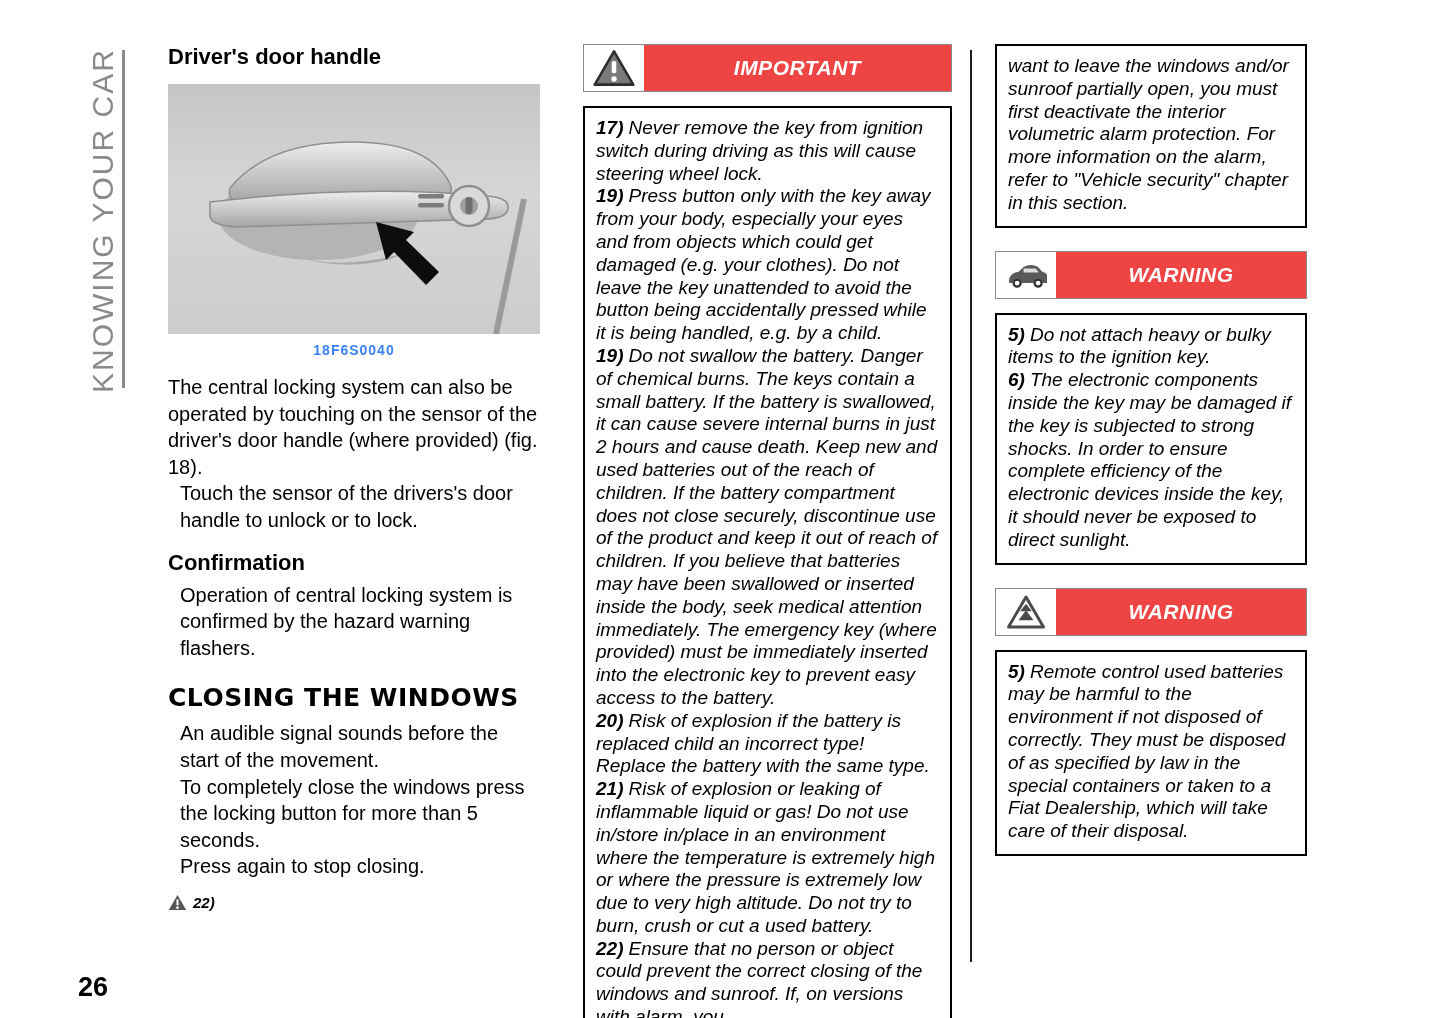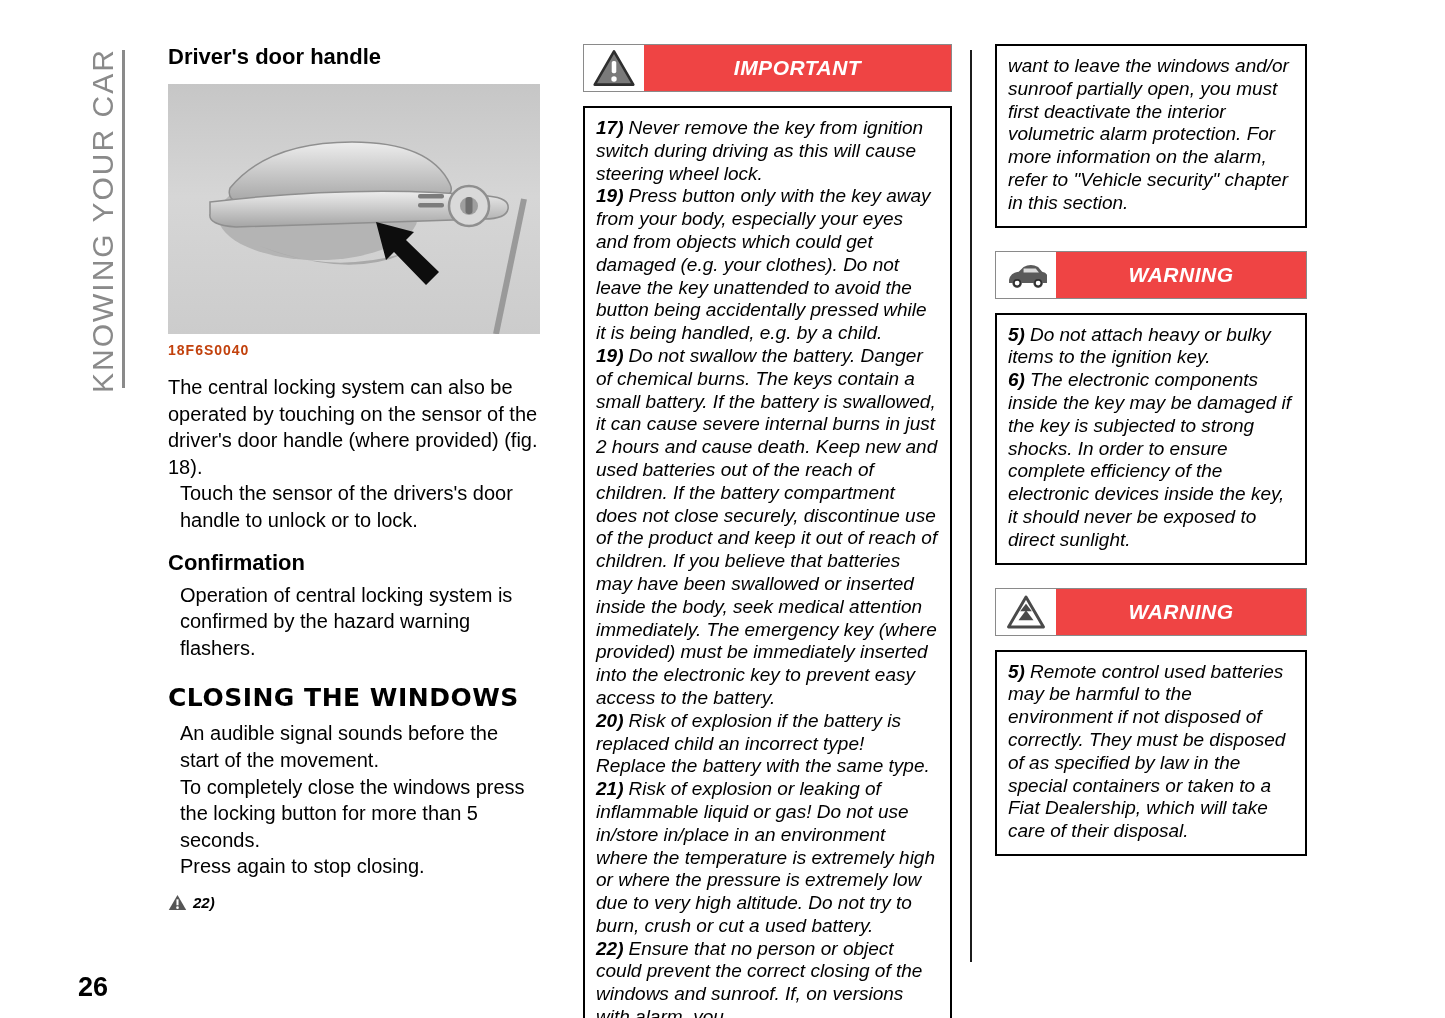--- a/index.html
+++ b/index.html
@@ -52,24 +52,24 @@
   
   .h-section {
     font-size: 22px;
     font-weight: bold;
     margin-bottom: 14px;
   }
   .figure-wrap { margin-bottom: 6px; }
   .figure-wrap svg { display: block; }
   .figure-caption {
     display: flex;
-    justify-content: flex-start;
+    justify-content: center;
     font-size: 14px;
     font-weight: bold;
-    color: #c2410c;
+    color: #3b82f6;
     margin-top: 8px;
     letter-spacing: 1px;
   }
   .body-text {
     font-size: 20px;
     line-height: 1.33;
     margin-top: 16px;
   }
   .body-text.tight { margin-top: 0; margin-left: 12px; }
   .h-sub {

